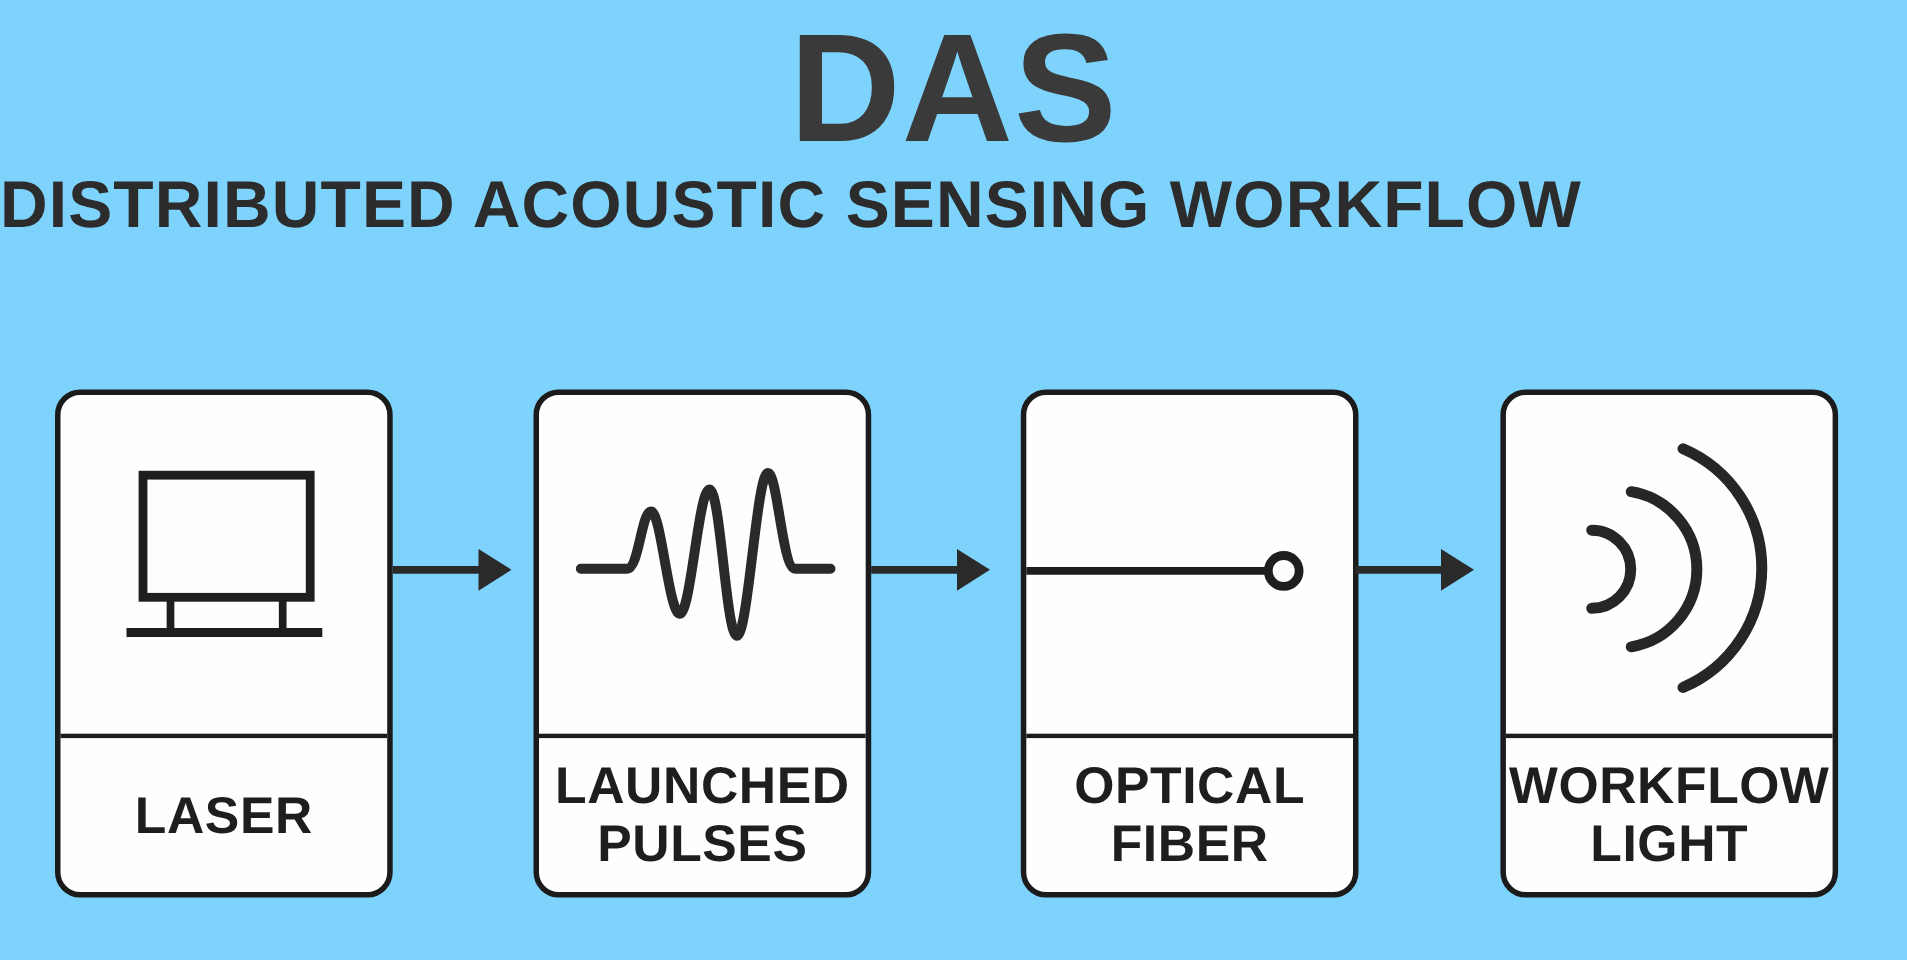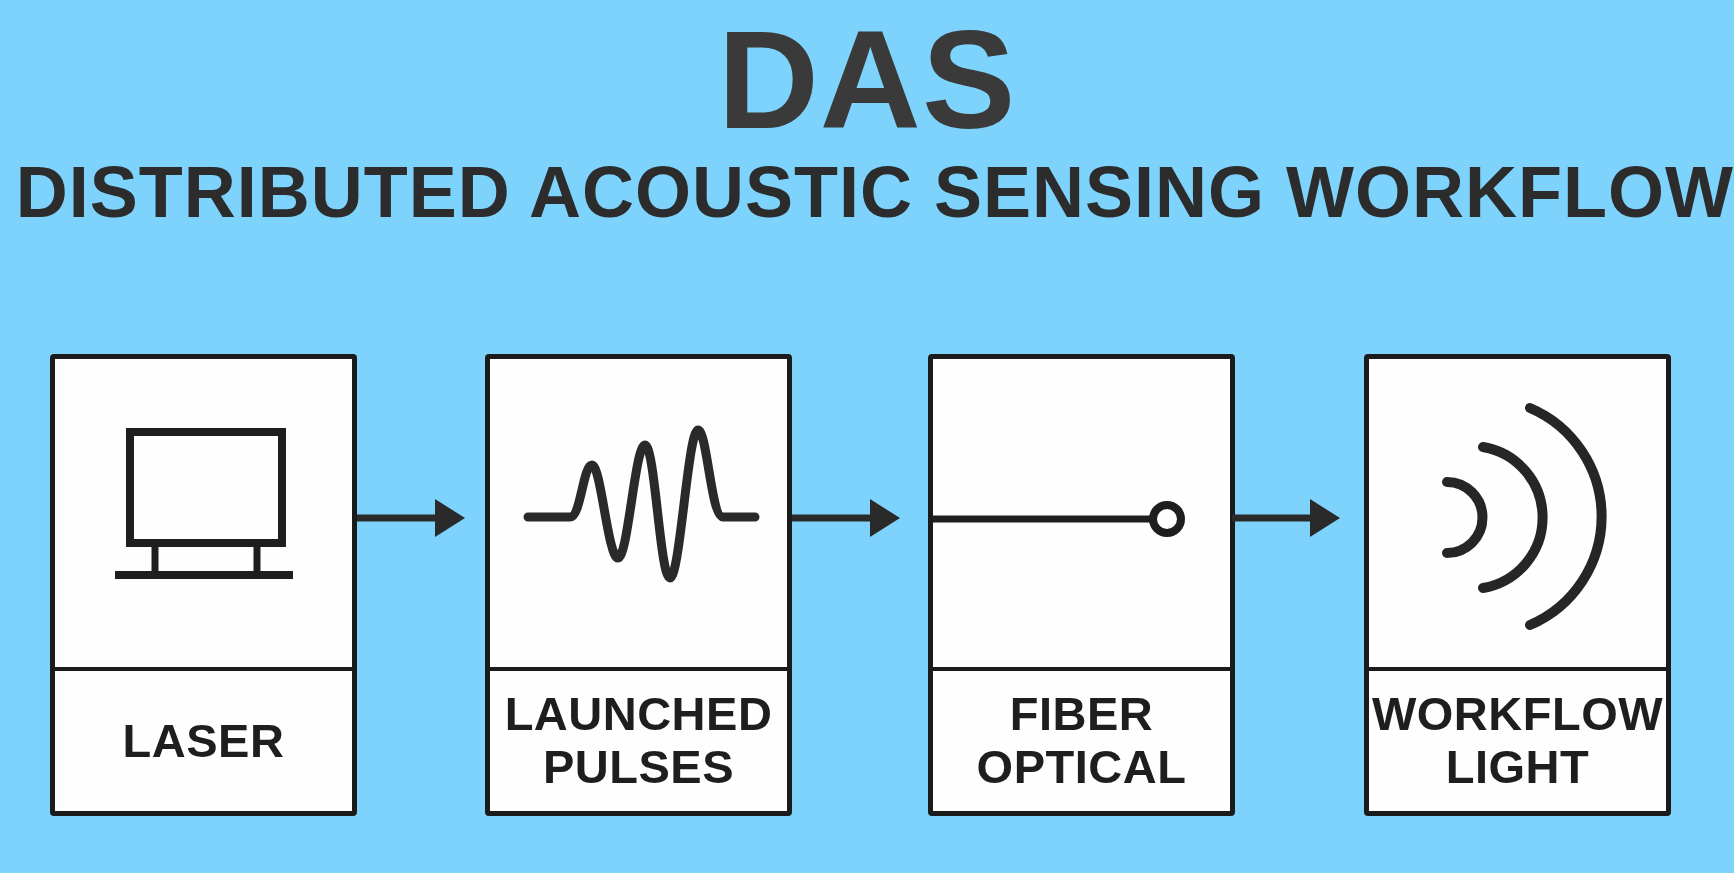--- a/index.html
+++ b/index.html
@@ -25,35 +25,35 @@
     font-weight: 900;
     line-height: 1;
     letter-spacing: 1px;
     color: #3a3a3a;
   }
   .subtitle {
     position: absolute;
     top: 156px;
     left: 0;
     width: 100%;
-    text-align: right;
-    font-size: 72px;
+    text-align: left;
+    font-size: 60px;
     font-weight: 600;
     line-height: 1;
     letter-spacing: 1px;
     color: #2c2c2c;
   }
   .step {
     position: absolute;
     top: 354px;
     width: 307px;
     height: 462px;
     box-sizing: border-box;
     border: 5px solid #1b1b1b;
-    border-radius: 4px;
+    border-radius: 23px;
     background: #fefefe;
     display: flex;
     flex-direction: column;
   }
   .step-1 { left: 50px; }
   .step-2 { left: 485px; }
   .step-3 { left: 928px; }
   .step-4 { left: 1364px; }
   .icon-area {
     height: 308px;
@@ -144,22 +144,22 @@
   </svg>
 
   <div class="step step-3">
     <div class="icon-area">
       <svg viewBox="0 0 297 308">
         <line x1="-2" y1="160" x2="217" y2="160" stroke="#1e1e1e" stroke-width="7"></line>
         <circle cx="234" cy="160" r="14" fill="#fefefe" stroke="#1e1e1e" stroke-width="8"></circle>
       </svg>
     </div>
     <div class="label-area">
+      <div class="label-line">OPTICAL</div>
       <div class="label-line">FIBER</div>
-      <div class="label-line">OPTICAL</div>
     </div>
   </div>
 
   <svg class="arrow arrow-3" viewBox="0 0 112 60">
     <line x1="2" y1="30" x2="82" y2="30" stroke="#2a2a2a" stroke-width="7"></line>
     <polygon points="80,11 80,49 110,30" fill="#2a2a2a"></polygon>
   </svg>
 
   <div class="step step-4">
     <div class="icon-area">

